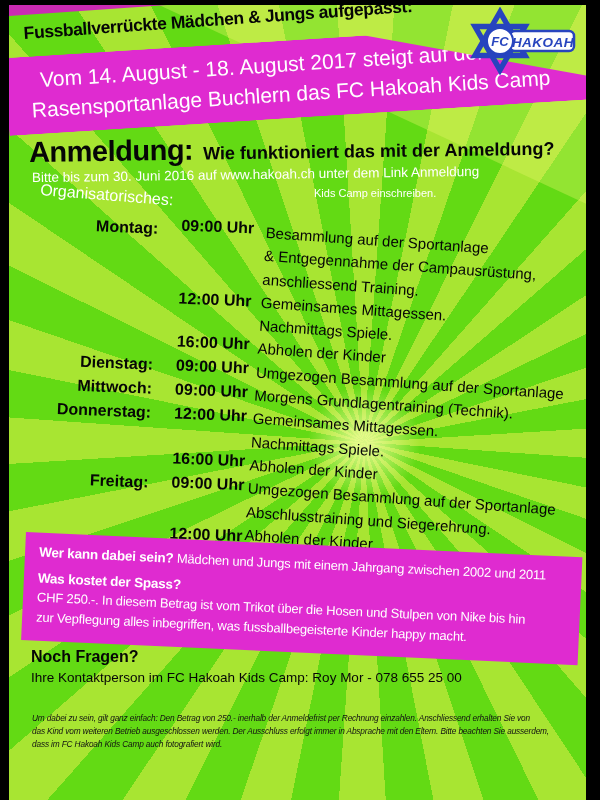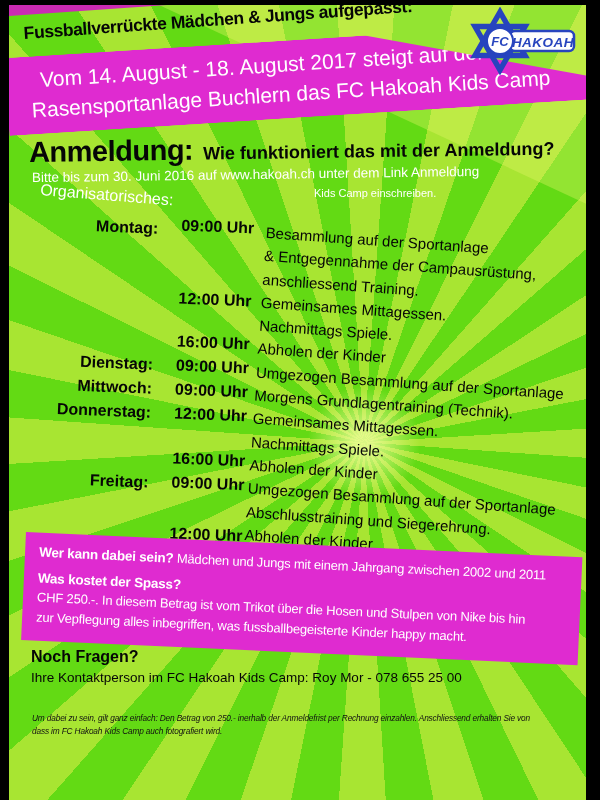--- a/index.html
+++ b/index.html
@@ -165,15 +165,16 @@
     <div class="cost-line">zur Vepflegung alles inbegriffen, was fussballbegeisterte Kinder happy macht.</div>
   </div>
 
   <div class="contact">
     <div class="bold">Noch Fragen?</div>
     <div>Ihre Kontaktperson im FC Hakoah Kids Camp: Roy Mor - 078 655 25 00</div>
   </div>
 
   <div class="fine-print">
     <div>Um dabei zu sein, gilt ganz einfach: Den Betrag von 250.- inerhalb der Anmeldefrist per Rechnung einzahlen. Anschliessend erhalten Sie von</div>
+    <div>das Kind vom weiteren Betrieb ausgeschlossen werden. Der Ausschluss erfolgt immer in Absprache mit den Eltern. Bitte beachten Sie ausserdem,</div>
     <div>dass im FC Hakoah Kids Camp auch fotografiert wird.</div>
   </div>
 </div>
 
 </body></html>

